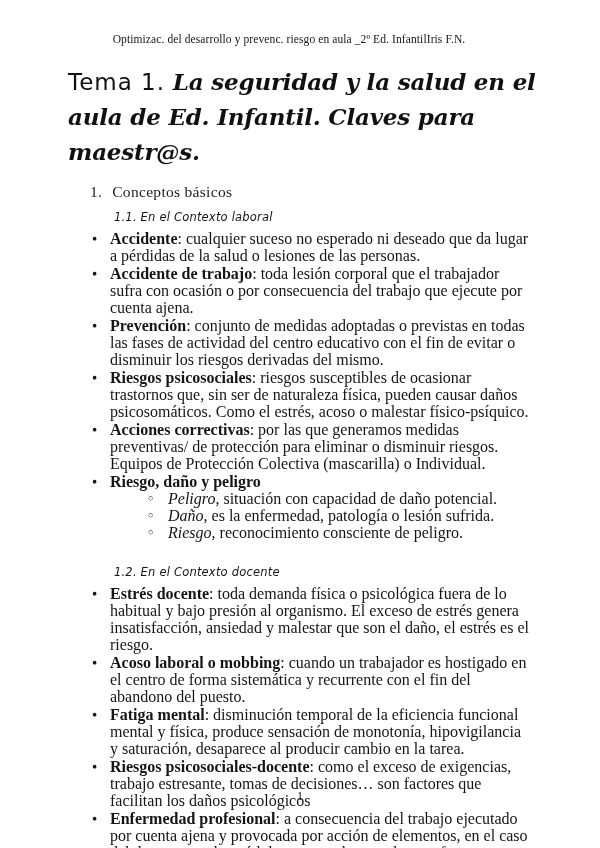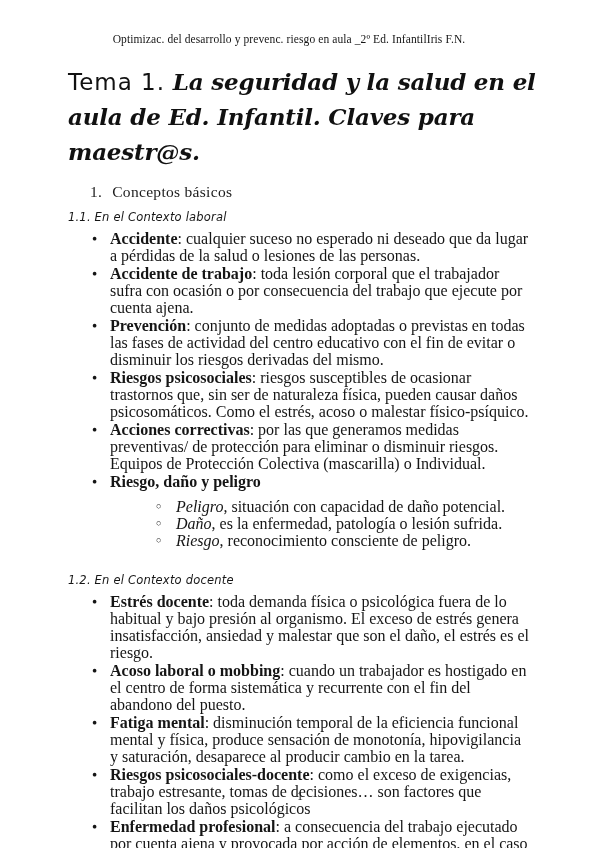--- a/index.html
+++ b/index.html
@@ -49,20 +49,21 @@
     color: #1c1c1c;
   }
   .section-heading .sec-num { margin-right: 10px; }
   .subsection-heading {
     margin-top: 9px;
     font-family: "DejaVu Sans", sans-serif;
     font-style: italic;
     font-size: 11.5px;
     letter-spacing: 0.2px;
     color: #161616;
+    margin-left: 46px;
   }
   .subsection-heading.second { margin-top: 24px; }
   ul.bullets {
     list-style: none;
     margin: 6px 0 0 0;
     padding: 0 0 0 22px;
     font-size: 16px;
     line-height: 17px;
   }
   ul.bullets > li {
@@ -74,21 +75,21 @@
     content: "\25CF";
     position: absolute;
     left: 2px;
     top: 0;
     font-size: 8.5px;
     line-height: 17px;
   }
   .term { font-weight: 700; }
   ul.sub {
     list-style: none;
-    margin: 8px;
+    margin: 0;
     padding: 0 0 0 38px;
   }
   ul.sub > li {
     position: relative;
     padding-left: 20px;
   }
   ul.sub > li::before {
     content: "\25CB";
     position: absolute;
     left: 0;

